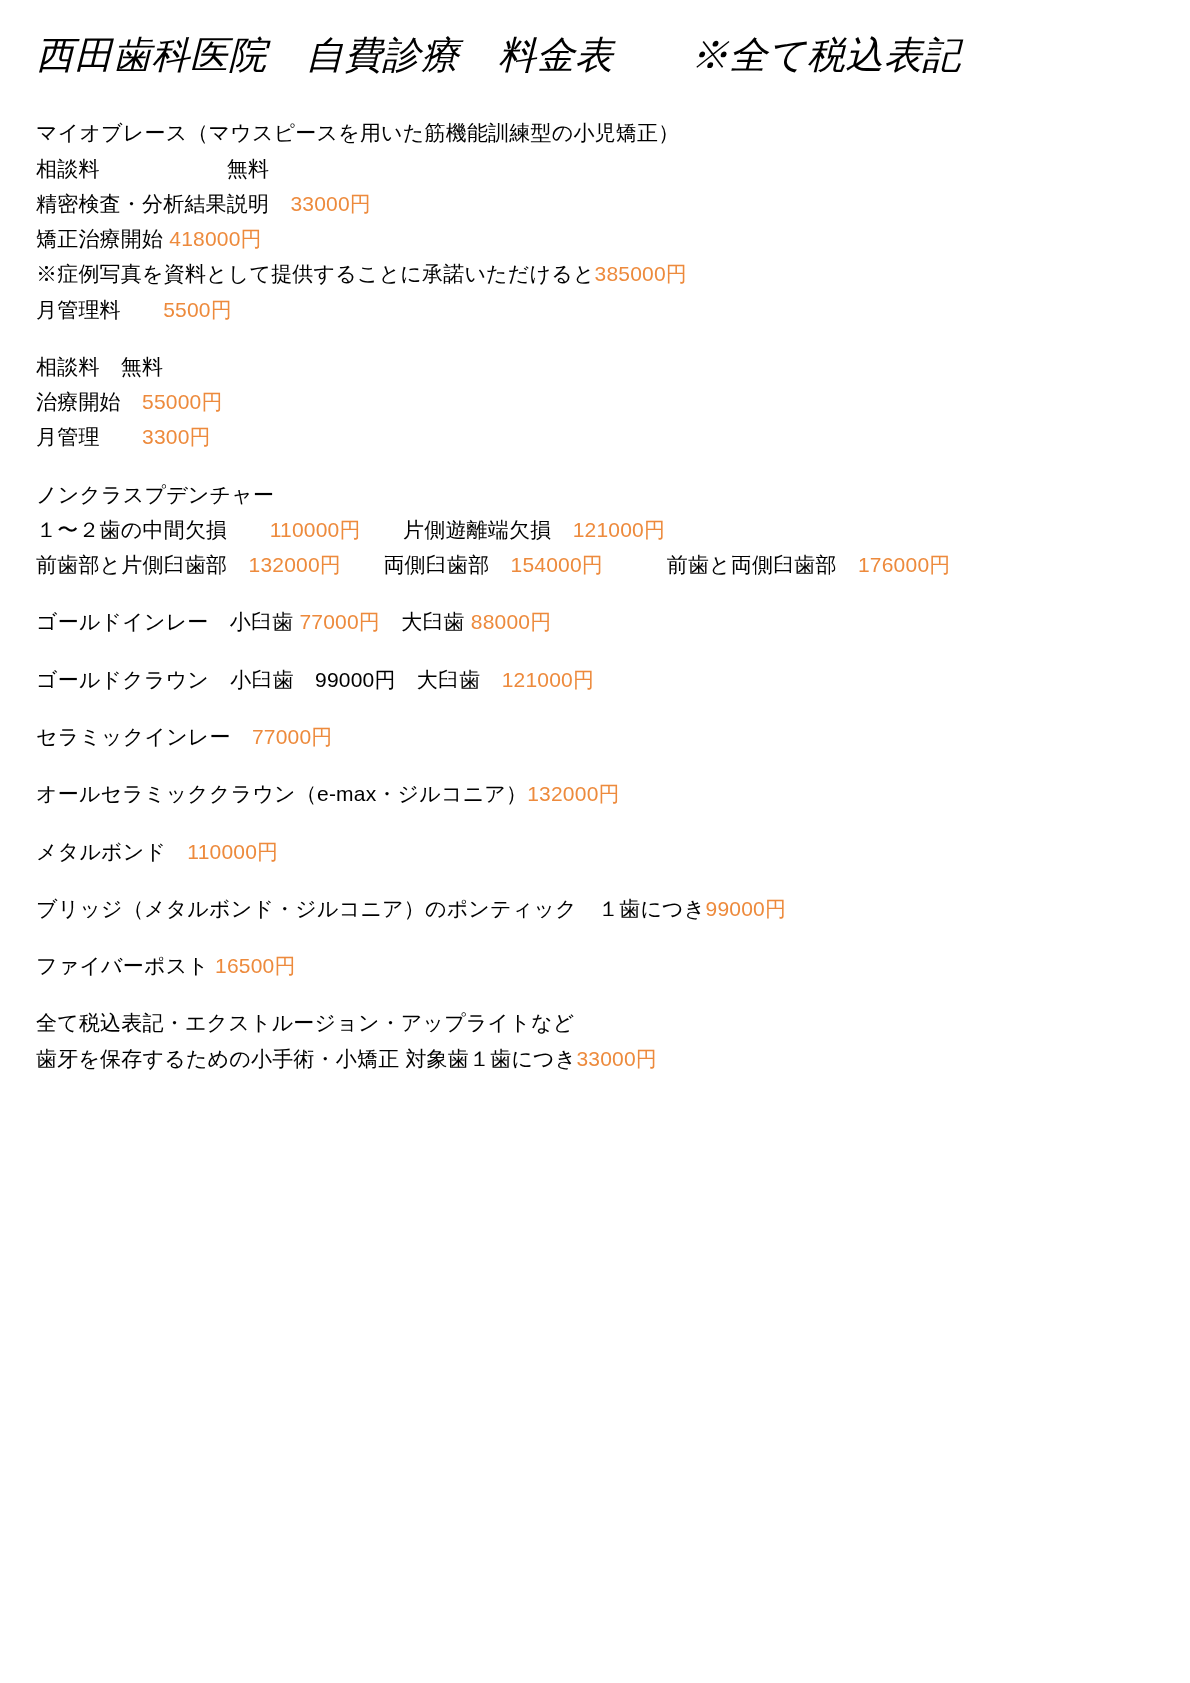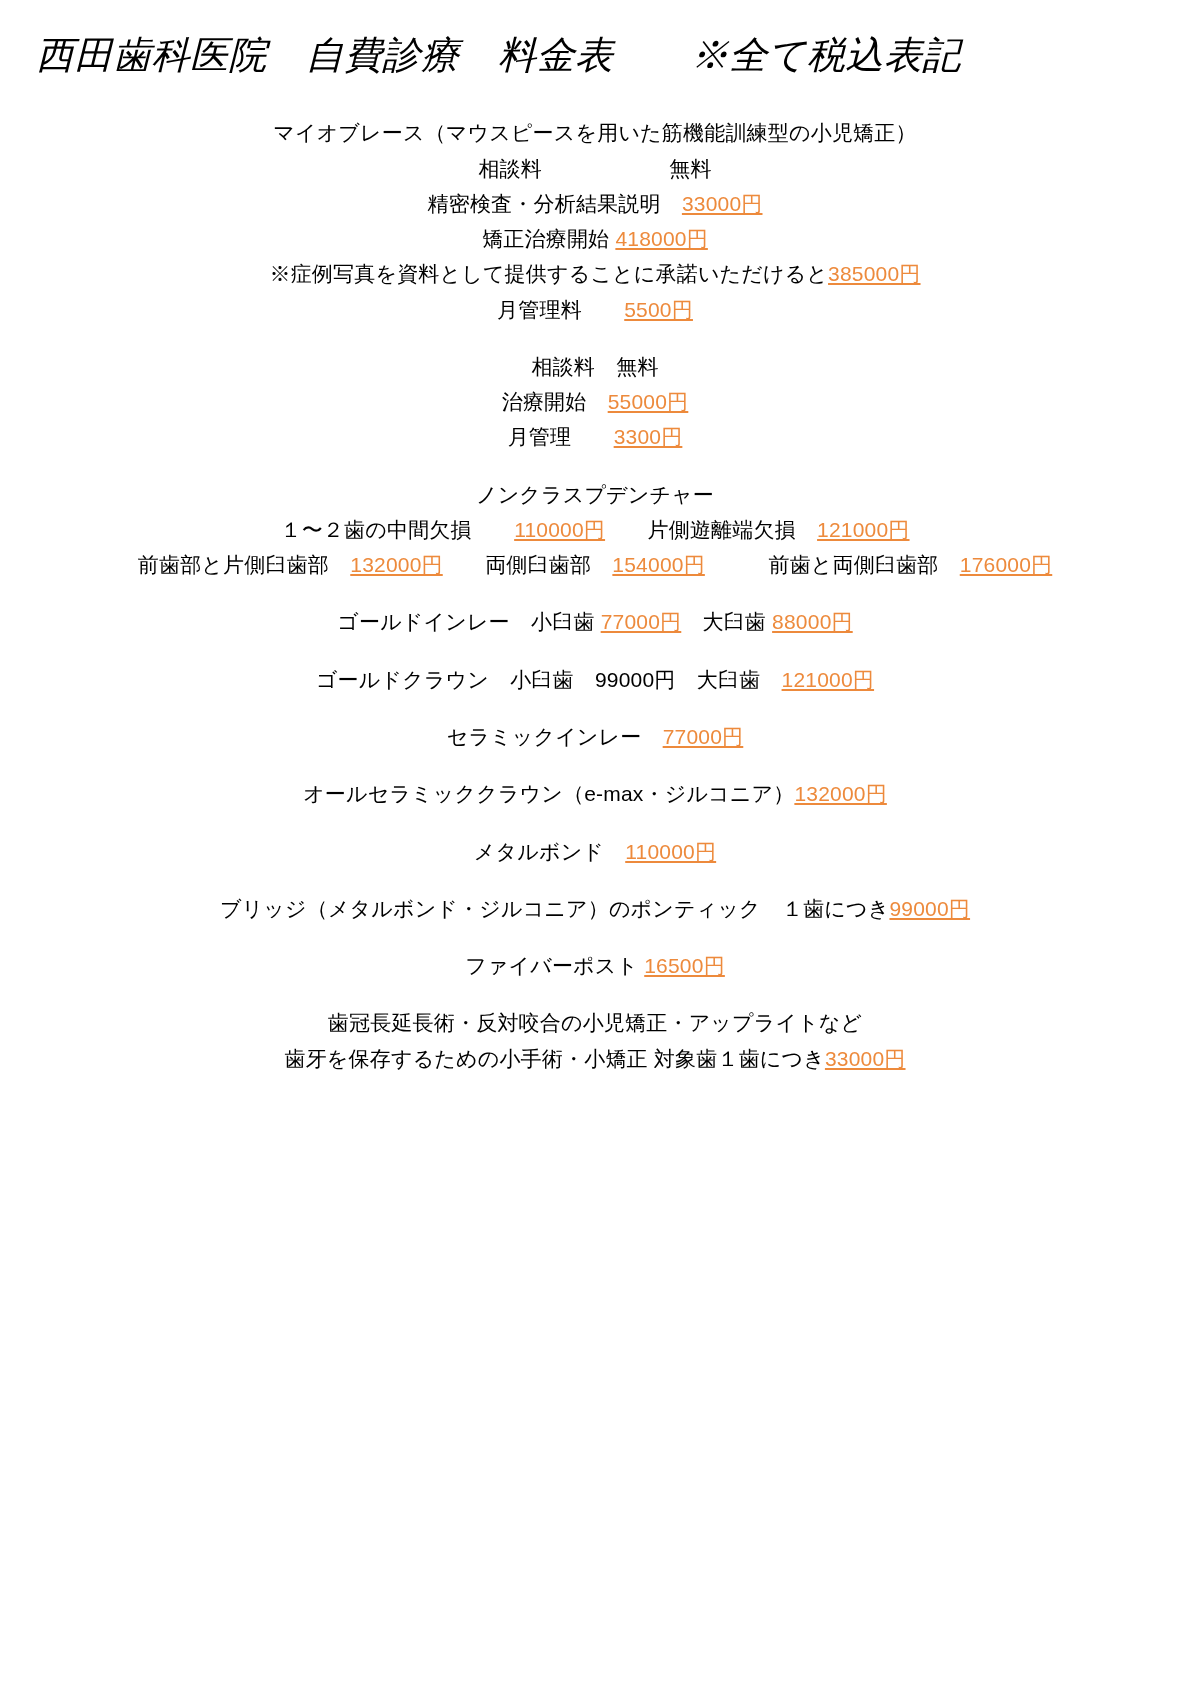--- a/index.html
+++ b/index.html
@@ -25,31 +25,29 @@
     font-size: 38px;
     line-height: 1.35;
     letter-spacing: 0.5px;
     white-space: pre;
     margin: 0 0 34px 0;
     font-weight: 400;
     font-style: italic;
   }
   .block {
     margin-bottom: 22px;
-    text-align: center;
   }
   .line {
     font-size: 21px;
     line-height: 1.68;
     white-space: pre;
     letter-spacing: 0.2px;
   }
   .price {
     color: #ED8A3C;
-    text-decoration: underline;
   }
   .note-line {
     font-size: 21px;
     line-height: 1.7;
     white-space: pre;
     letter-spacing: 0.2px;
   }
   .footnote {
     font-size: 21px;
     line-height: 1.7;
@@ -109,18 +107,18 @@
   <div class="block">
     <div class="line"><span>ブリッジ（メタルボンド・ジルコニア）のポンティック　１歯につき</span><span class="price">99000円</span></div>
   </div>
 
   <div class="block">
     <div class="line"><span>ファイバーポスト </span><span class="price">16500円</span></div>
   </div>
 
 
   <div class="block">
-    <div class="note-line">歯冠長延長術・反対咬合の小児矯正・アップライトなど</div>
+    <div class="note-line">全て税込表記・エクストルージョン・アップライトなど</div>
     <div class="note-line"><span>歯牙を保存するための小手術・小矯正 対象歯１歯につき</span><span class="price">33000円</span></div>
   </div>
 
 
 </div>
 
 </body></html>

